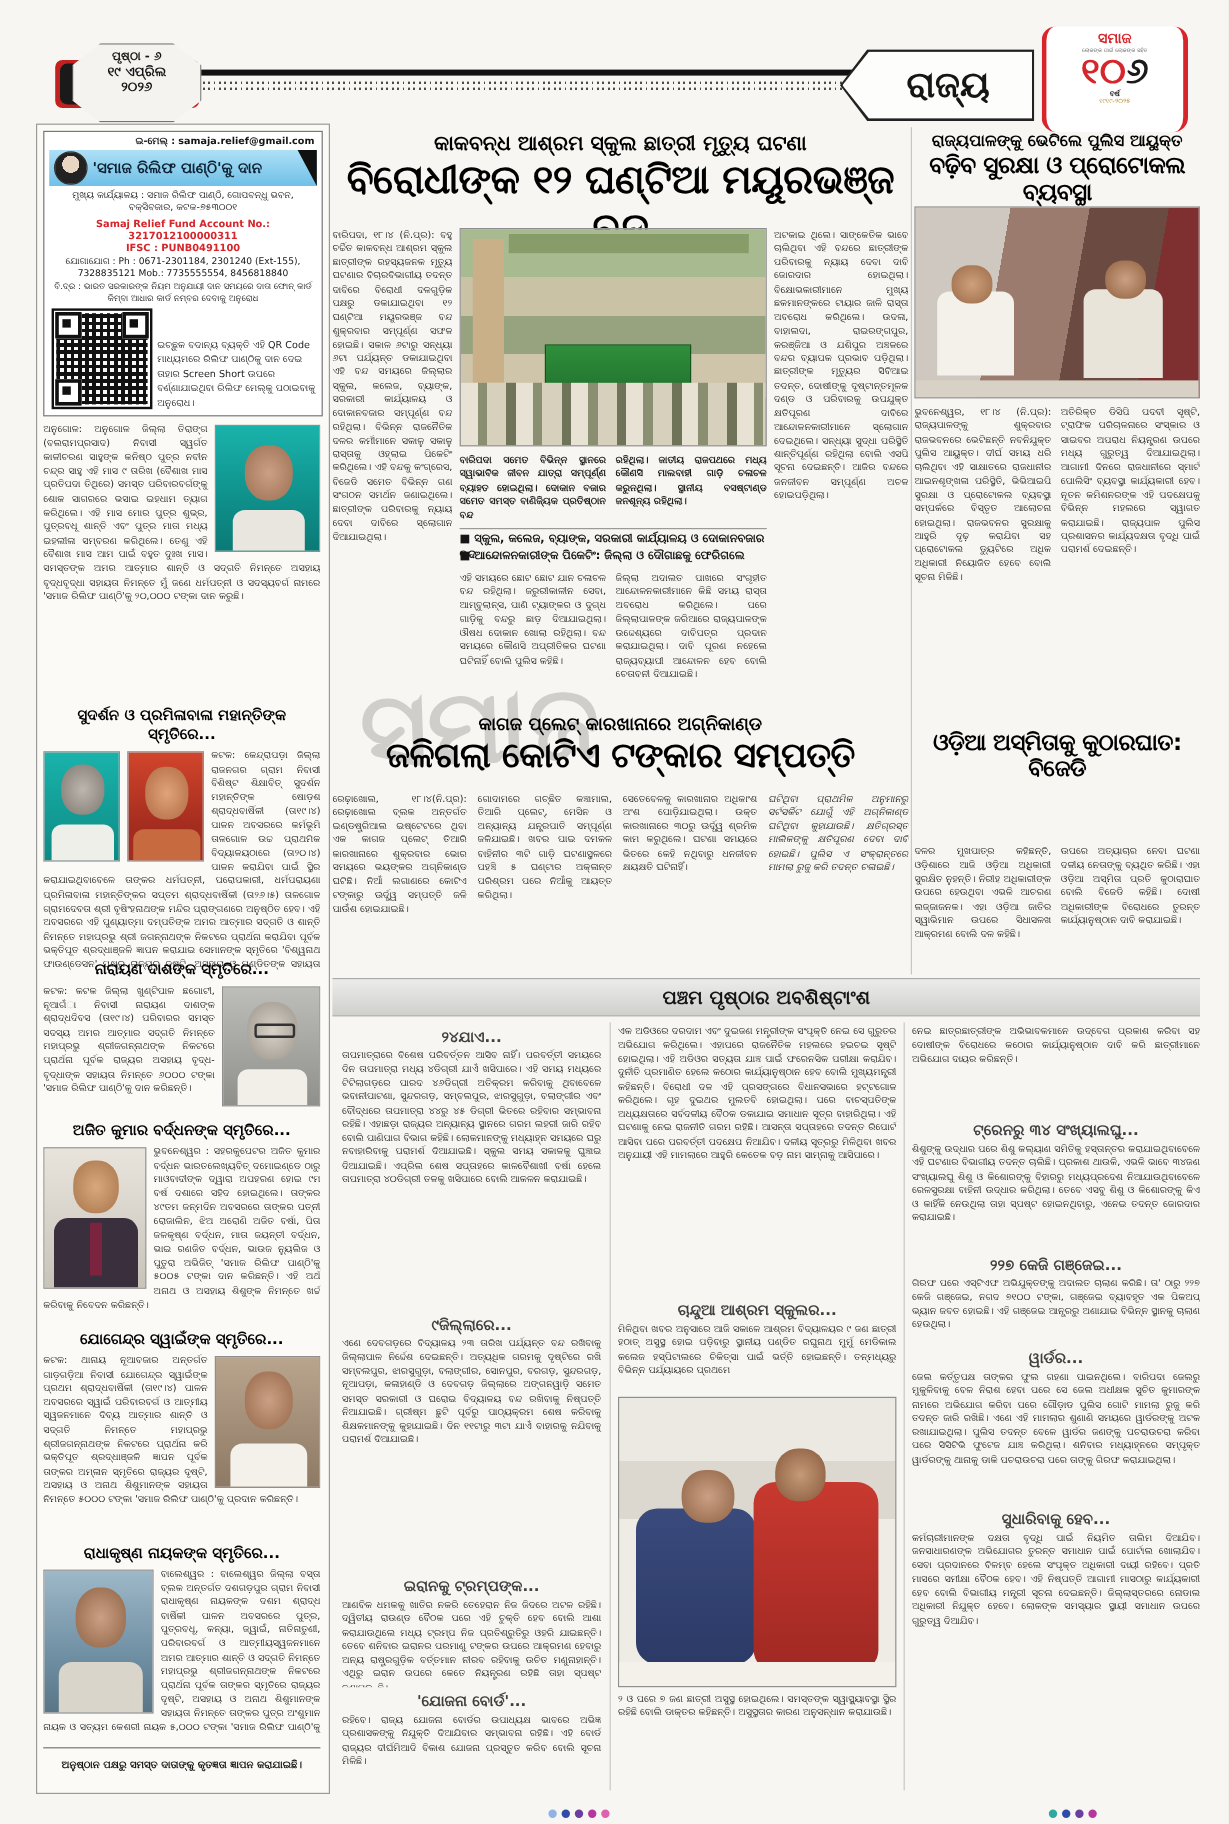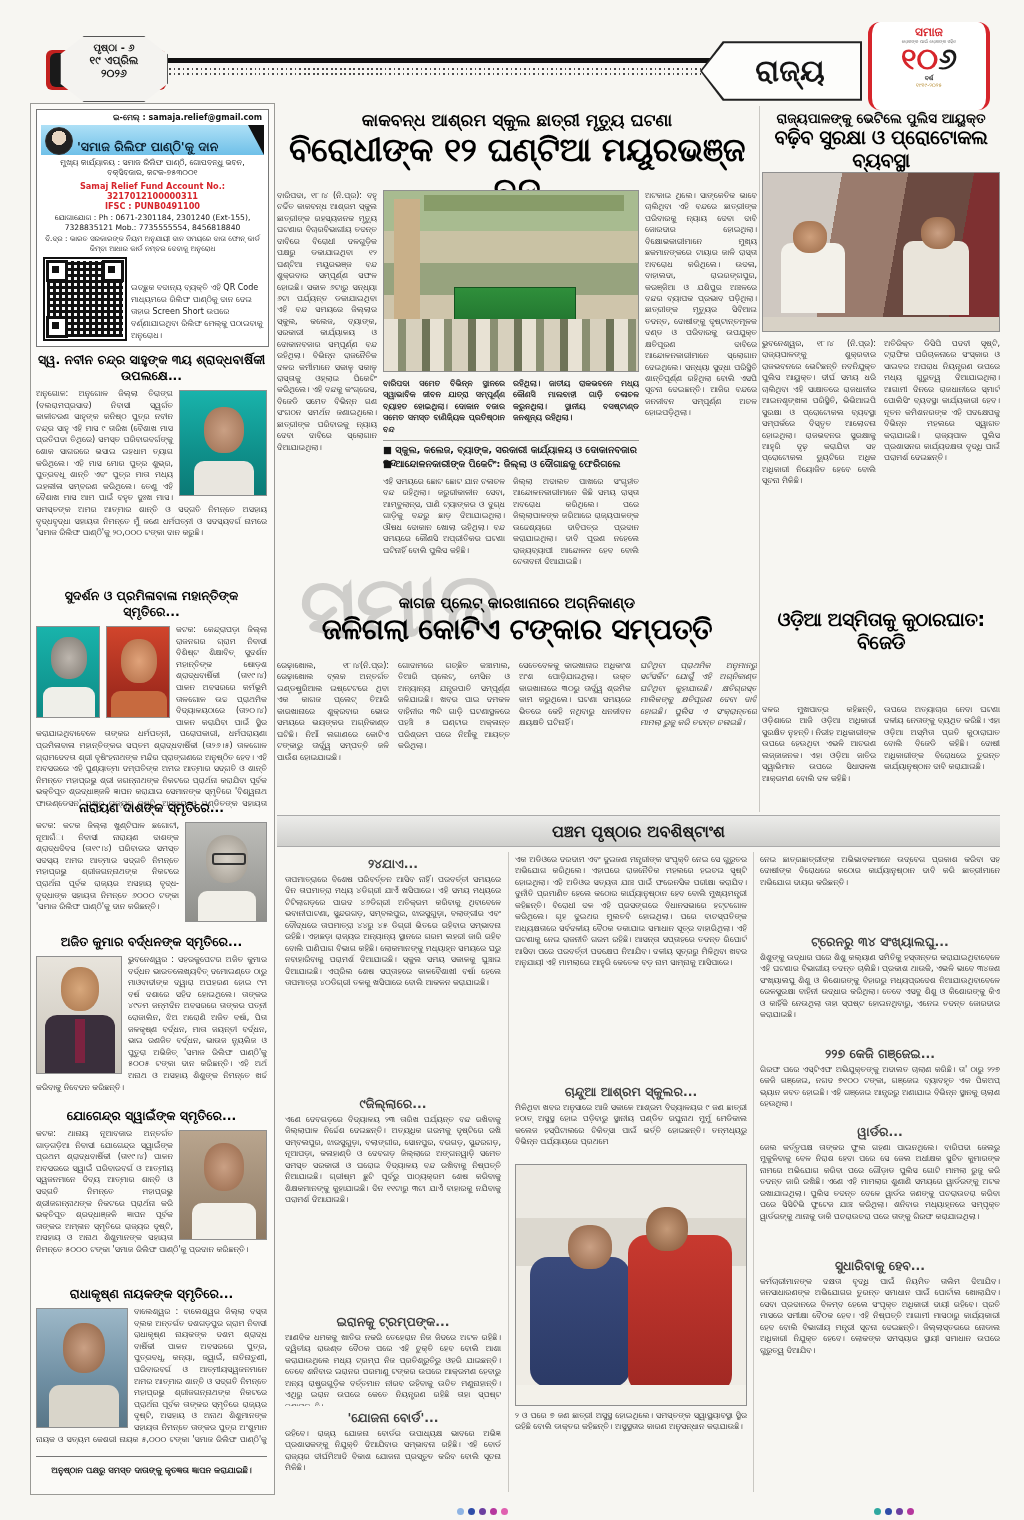--- a/index.html
+++ b/index.html
@@ -61,21 +61,21 @@
       <span style="font-size:30px;font-weight:bold;color:#d6252b;">୧୦</span><span style="font-size:30px;font-weight:bold;color:#1a1a1a;">୬</span>
     </div>
     <div style="font-size:6px;font-weight:bold;color:#1a1a1a;">ବର୍ଷ</div>
     <div style="font-size:5.5px;color:#b4882a;">୧୯୧୯-୨୦୨୫</div>
   </div>
 
   <div class="abs" style="left:30px;top:103px;width:243px;height:1390px;border:1px solid #9a9a96;background:#fbfaf7;"></div>
 
   <div class="abs" style="left:36px;top:109px;width:231px;height:236px;border:1px solid #777;background:#fff;">
     <div style="font-size:8px;font-weight:bold;text-align:right;padding:3px 6px 1px 0;">ଇ-ମେଲ୍ : samaja.relief@gmail.com</div>
-    <div style="position:relative;margin:1px 4px;height:30px;background:linear-gradient(#aee0f6,#6fc0e8);display:flex;align-items:flex-end;">
+    <div style="position:relative;margin:1px 4px;height:30px;background:linear-gradient(#aee0f6,#6fc0e8);display:flex;align-items:center;">
       <div style="width:26px;height:26px;border-radius:50%;background:radial-gradient(circle at 50% 38%,#e8d6c2 0 34%,#222 35% 100%);border:1px solid #333;margin:0 4px;"></div>
       <div style="font-size:12.5px;font-weight:bold;color:#0b2030;">'ସମାଜ ରିଲିଫ ପାଣ୍ଠି'କୁ ଦାନ</div>
       <div style="position:absolute;right:0;top:0;width:0;height:0;border-top:30px solid #111;border-left:16px solid transparent;"></div>
     </div>
     <div style="font-size:7.8px;text-align:center;margin-top:3px;">ମୁଖ୍ୟ କାର୍ଯ୍ୟାଳୟ : ସମାଜ ରିଲିଫ ପାଣ୍ଠି, ଗୋପବନ୍ଧୁ ଭବନ,</div>
     <div style="font-size:7.8px;text-align:center;">ବକ୍ସିବଜାର, କଟକ-୭୫୩୦୦୧</div>
     <div style="font-size:8.2px;font-weight:bold;color:#d6252b;text-align:center;margin-top:3px;">Samaj Relief Fund Account No.: 3217012100000311</div>
     <div style="font-size:8.2px;font-weight:bold;color:#d6252b;text-align:center;">IFSC : PUNB0491100</div>
     <div style="font-size:7.6px;text-align:center;margin-top:2px;">ଯୋଗାଯୋଗ : Ph : 0671-2301184, 2301240 (Ext-155),</div>
     <div style="font-size:7.6px;text-align:center;">7328835121  Mob.: 7735555554, 8456818840</div>
@@ -83,21 +83,20 @@
     <div class="qrbox" style="position:absolute;left:6px;bottom:5px;width:80px;height:80px;">
       <div class="qr" style="position:absolute;inset:2px;"></div>
       <div class="qreye" style="left:1px;top:1px;"></div>
       <div class="qreye" style="right:1px;top:1px;"></div>
       <div class="qreye" style="left:1px;bottom:1px;"></div>
     </div>
     <div style="position:absolute;left:94px;bottom:4px;width:132px;font-size:8px;line-height:1.5;text-align:left;color:#222;">ଇଚ୍ଛୁକ ବଦାନ୍ୟ ବ୍ୟକ୍ତି ଏହି QR Code ମାଧ୍ୟମରେ ରିଲିଫ ପାଣ୍ଠିକୁ ଦାନ ଦେଇ ତାହାର Screen Short ଉପରେ ବର୍ଣ୍ଣାଯାଇଥିବା ରିଲିଫ ମେଲ୍‌କୁ ପଠାଇବାକୁ ଅନୁରୋଧ।</div>
   </div>
 
   <div class="abs memo" style="top:352px;height:232px;">
-    <h3>ସ୍ୱ. ନବୀନ ଚନ୍ଦ୍ର ସାହୁଙ୍କ ୩ୟ ଶ୍ରାଦ୍ଧବାର୍ଷିକୀ ଉପଲକ୍ଷେ...</h3>
     <div class="bd" style="height:210px;">
       <span class="ph fr" style="display:block;width:88px;height:106px;background:linear-gradient(#19b3ab,#0f8f8a 60%,#0b7a76);position:relative;">
           <span style="position:absolute;left:24px;top:16px;width:40px;height:46px;border-radius:45%;background:radial-gradient(#caa084,#9d6f52);"></span>
           <span style="position:absolute;left:14px;bottom:0;width:60px;height:34px;background:#e9e6df;border-radius:10px 10px 0 0;"></span>
         </span>
       <span>ଅନୁଗୋଳ: ଅନୁଗୋଳ ଜିଲ୍ଲା ତିରାଙ୍ଗ (ବଲରାମପ୍ରସାଦ) ନିବାସୀ ସ୍ୱର୍ଗତ କାଳୀଚରଣ ସାହୁଙ୍କ କନିଷ୍ଠ ପୁତ୍ର ନବୀନ ଚନ୍ଦ୍ର ସାହୁ ଏହି ମାସ ୯ ତାରିଖ (ବୈଶାଖ ମାସ ପ୍ରତିପଦା ତିଥିରେ) ସମସ୍ତ ପରିବାରବର୍ଗଙ୍କୁ ଶୋକ ସାଗରରେ ଭସାଇ ଇହଧାମ ତ୍ୟାଗ କରିଥିଲେ। ଏହି ମାସ ମୋର ପୁତ୍ର ଶୁଭ୍ର, ପୁତ୍ରବଧୂ ଶାନ୍ତି ଏବଂ ପୁତ୍ର ମାତା ମଧ୍ୟ ଇହଲୀଳା ସମ୍ବରଣ କରିଥିଲେ। ତେଣୁ ଏହି ବୈଶାଖ ମାସ ଆମ ପାଇଁ ବହୁତ ଦୁଃଖ ମାସ। ସମସ୍ତଙ୍କ ଅମର ଆତ୍ମାର ଶାନ୍ତି ଓ ସଦ୍‌ଗତି ନିମନ୍ତେ ଅସହାୟ ବୃଦ୍ଧବୃଦ୍ଧା ସହାୟତା ନିମନ୍ତେ ମୁଁ ଜଣେ ଧର୍ମପତ୍ନୀ ଓ ସଦସ୍ୟବର୍ଗ ନାମରେ 'ସମାଜ ରିଲିଫ ପାଣ୍ଠି'କୁ ୨୦,୦୦୦ ଟଙ୍କା ଦାନ କରୁଛି।</span>
     </div>
   </div>
 
   <div class="abs memo" style="top:588px;height:208px;">
@@ -168,21 +167,21 @@
 
   <div class="abs news" style="left:277px;top:190px;width:100px;height:394px;">ବାରିପଦା, ୧୮।୪ (ନି.ପ୍ର): ବହୁ ଚର୍ଚ୍ଚିତ କାକବନ୍ଧ ଆଶ୍ରମ ସ୍କୁଲ ଛାତ୍ରୀଙ୍କ ରହସ୍ୟଜନକ ମୃତ୍ୟୁ ଘଟଣାର ବିଚାରବିଭାଗୀୟ ତଦନ୍ତ ଦାବିରେ ବିରୋଧୀ ଦଳଗୁଡ଼ିକ ପକ୍ଷରୁ ଡକାଯାଇଥିବା ୧୨ ଘଣ୍ଟିଆ ମୟୂରଭଞ୍ଜ ବନ୍ଦ ଶୁକ୍ରବାର ସମ୍ପୂର୍ଣ୍ଣ ସଫଳ ହୋଇଛି। ସକାଳ ୬ଟାରୁ ସନ୍ଧ୍ୟା ୬ଟା ପର୍ଯ୍ୟନ୍ତ ଡକାଯାଇଥିବା ଏହି ବନ୍ଦ ସମୟରେ ଜିଲ୍ଲାର ସ୍କୁଲ, କଲେଜ, ବ୍ୟାଙ୍କ, ସରକାରୀ କାର୍ଯ୍ୟାଳୟ ଓ ଦୋକାନବଜାର ସମ୍ପୂର୍ଣ୍ଣ ବନ୍ଦ ରହିଥିଲା। ବିଭିନ୍ନ ରାଜନୈତିକ ଦଳର କର୍ମୀମାନେ ସକାଳୁ ସକାଳୁ ରାସ୍ତାକୁ ଓହ୍ଲାଇ ପିକେଟିଂ କରିଥିଲେ। ଏହି ବନ୍ଦକୁ କଂଗ୍ରେସ, ବିଜେଡି ସମେତ ବିଭିନ୍ନ ଗଣ ସଂଗଠନ ସମର୍ଥନ ଜଣାଇଥିଲେ। ଛାତ୍ରୀଙ୍କ ପରିବାରକୁ ନ୍ୟାୟ ଦେବା ଦାବିରେ ସ୍ଲୋଗାନ ଦିଆଯାଇଥିଲା।</div>
 
   <div class="abs ph" style="left:383px;top:190px;width:256px;height:182px;background:linear-gradient(#a8bb90 0 22%,#c9c2a4 22% 40%,#97a37e 40% 58%,#cfc5ab 58% 78%,#75826a 78% 100%);">
     <div style="position:absolute;left:10px;top:8px;width:26px;height:120px;background:#c9b089;"></div>
     <div style="position:absolute;left:40px;top:4px;width:200px;height:16px;background:#7f955f;opacity:.8;"></div>
     <div style="position:absolute;left:70px;top:96px;width:120px;height:46px;background:linear-gradient(#2f8f3b,#1e6e2c);border:1px solid #14541f;"></div>
     <div style="position:absolute;left:0;bottom:0;width:100%;height:52px;background:repeating-linear-gradient(90deg,#e8e2d4 0 14px,#8a8f72 14px 22px,#d7d0bd 22px 38px,#6f7458 38px 46px);"></div>
   </div>
   <div class="abs news" style="left:383px;top:378px;width:122px;height:58px;font-weight:bold;">ବାରିପଦା ସମେତ ବିଭିନ୍ନ ସ୍ଥାନରେ ସ୍ୱାଭାବିକ ଜୀବନ ଯାତ୍ରା ସମ୍ପୂର୍ଣ୍ଣ ବ୍ୟାହତ ହୋଇଥିଲା। ଦୋକାନ ବଜାର ସମେତ ସମସ୍ତ ବାଣିଜ୍ୟିକ ପ୍ରତିଷ୍ଠାନ ବନ୍ଦ</div>
-  <div class="abs news" style="left:513px;top:378px;width:126px;height:58px;font-weight:bold;">ରହିଥିଲା। ଜାତୀୟ ରାକଭବନେ ମଧ୍ୟ କୌଣସି ମାଲବାହୀ ଗାଡ଼ି ଚଳାଚଳ କରୁନଥିଲା। ସ୍ଥାନୀୟ ବସଷ୍ଟାଣ୍ଡ ଜନଶୂନ୍ୟ ରହିଥିଲା।</div>
+  <div class="abs news" style="left:513px;top:378px;width:126px;height:58px;font-weight:bold;">ରହିଥିଲା। ଜାତୀୟ ରାଜପଥରେ ମଧ୍ୟ କୌଣସି ମାଲବାହୀ ଗାଡ଼ି ଚଳାଚଳ କରୁନଥିଲା। ସ୍ଥାନୀୟ ବସଷ୍ଟାଣ୍ଡ ଜନଶୂନ୍ୟ ରହିଥିଲା।</div>
 
   <div class="abs hline" style="left:383px;top:440px;width:256px;"></div>
   <div class="abs" style="left:383px;top:444px;width:256px;font-size:9.5px;font-weight:bold;line-height:1.35;">■ ସ୍କୁଲ, କଲେଜ, ବ୍ୟାଙ୍କ, ସରକାରୀ କାର୍ଯ୍ୟାଳୟ ଓ ଦୋକାନବଜାର ବନ୍ଦ</div>
   <div class="abs" style="left:383px;top:458px;width:256px;font-size:9.5px;font-weight:bold;line-height:1.35;">■ ଆନ୍ଦୋଳନକାରୀଙ୍କ ପିକେଟିଂ: ଜିଲ୍ଲା ଓ ଦୌଗାଛକୁ ଫେରିଗଲେ</div>
 
   <div class="abs news" style="left:383px;top:476px;width:122px;height:108px;">ଏହି ସମୟରେ ଛୋଟ ଛୋଟ ଯାନ ଚଳାଚଳ ବନ୍ଦ ରହିଥିଲା। ଜରୁରୀକାଳୀନ ସେବା, ଆମ୍ବୁଲାନ୍ସ, ପାଣି ଟ୍ୟାଙ୍କର ଓ ଦୁଗ୍ଧ ଗାଡ଼ିକୁ ବନ୍ଦରୁ ଛାଡ଼ ଦିଆଯାଇଥିଲା। ଔଷଧ ଦୋକାନ ଖୋଲା ରହିଥିଲା। ବନ୍ଦ ସମୟରେ କୌଣସି ଅପ୍ରୀତିକର ଘଟଣା ଘଟିନାହିଁ ବୋଲି ପୁଲିସ କହିଛି।</div>
   <div class="abs news" style="left:513px;top:476px;width:126px;height:108px;">ଜିଲ୍ଲା ଅଦାଲତ ପାଖରେ ସଂଗୃହୀତ ଆନ୍ଦୋଳନକାରୀମାନେ କିଛି ସମୟ ରାସ୍ତା ଅବରୋଧ କରିଥିଲେ। ପରେ ଜିଲ୍ଲାପାଳଙ୍କ ଜରିଆରେ ରାଜ୍ୟପାଳଙ୍କ ଉଦ୍ଦେଶ୍ୟରେ ଦାବିପତ୍ର ପ୍ରଦାନ କରାଯାଇଥିଲା। ଦାବି ପୂରଣ ନହେଲେ ରାଜ୍ୟବ୍ୟାପୀ ଆନ୍ଦୋଳନ ହେବ ବୋଲି ଚେତାବନୀ ଦିଆଯାଇଛି।</div>
   <div class="abs news" style="left:645px;top:190px;width:112px;height:394px;">ଅଟକାଇ ଥିଲେ। ସାଙ୍କେତିକ ଭାବେ ଚାଲିଥିବା ଏହି ବନ୍ଦରେ ଛାତ୍ରୀଙ୍କ ପରିବାରକୁ ନ୍ୟାୟ ଦେବା ଦାବି ଜୋରଦାର ହୋଇଥିଲା। ବିକ୍ଷୋଭକାରୀମାନେ ମୁଖ୍ୟ ଛକମାନଙ୍କରେ ଟାୟାର ଜାଳି ରାସ୍ତା ଅବରୋଧ କରିଥିଲେ। ଉଦଳା, ବାହାଲଦା, ରାଇରଙ୍ଗପୁର, କରଞ୍ଜିଆ ଓ ଯଶିପୁର ଅଞ୍ଚଳରେ ବନ୍ଦର ବ୍ୟାପକ ପ୍ରଭାବ ପଡ଼ିଥିଲା। ଛାତ୍ରୀଙ୍କ ମୃତ୍ୟୁର ସିବିଆଇ ତଦନ୍ତ, ଦୋଷୀଙ୍କୁ ଦୃଷ୍ଟାନ୍ତମୂଳକ ଦଣ୍ଡ ଓ ପରିବାରକୁ ଉପଯୁକ୍ତ କ୍ଷତିପୂରଣ ଦାବିରେ ଆନ୍ଦୋଳନକାରୀମାନେ ସ୍ଲୋଗାନ ଦେଇଥିଲେ। ସନ୍ଧ୍ୟା ସୁଦ୍ଧା ପରିସ୍ଥିତି ଶାନ୍ତିପୂର୍ଣ୍ଣ ରହିଥିଲା ବୋଲି ଏସପି ସୂଚନା ଦେଇଛନ୍ତି। ଆଜିର ବନ୍ଦରେ ଜନଜୀବନ ସମ୍ପୂର୍ଣ୍ଣ ଅଚଳ ହୋଇପଡ଼ିଥିଲା।</div>
 
   <div class="abs wm" style="left:300px;top:556px;font-size:86px;transform:rotate(-2deg);">ସମାଜ</div>

